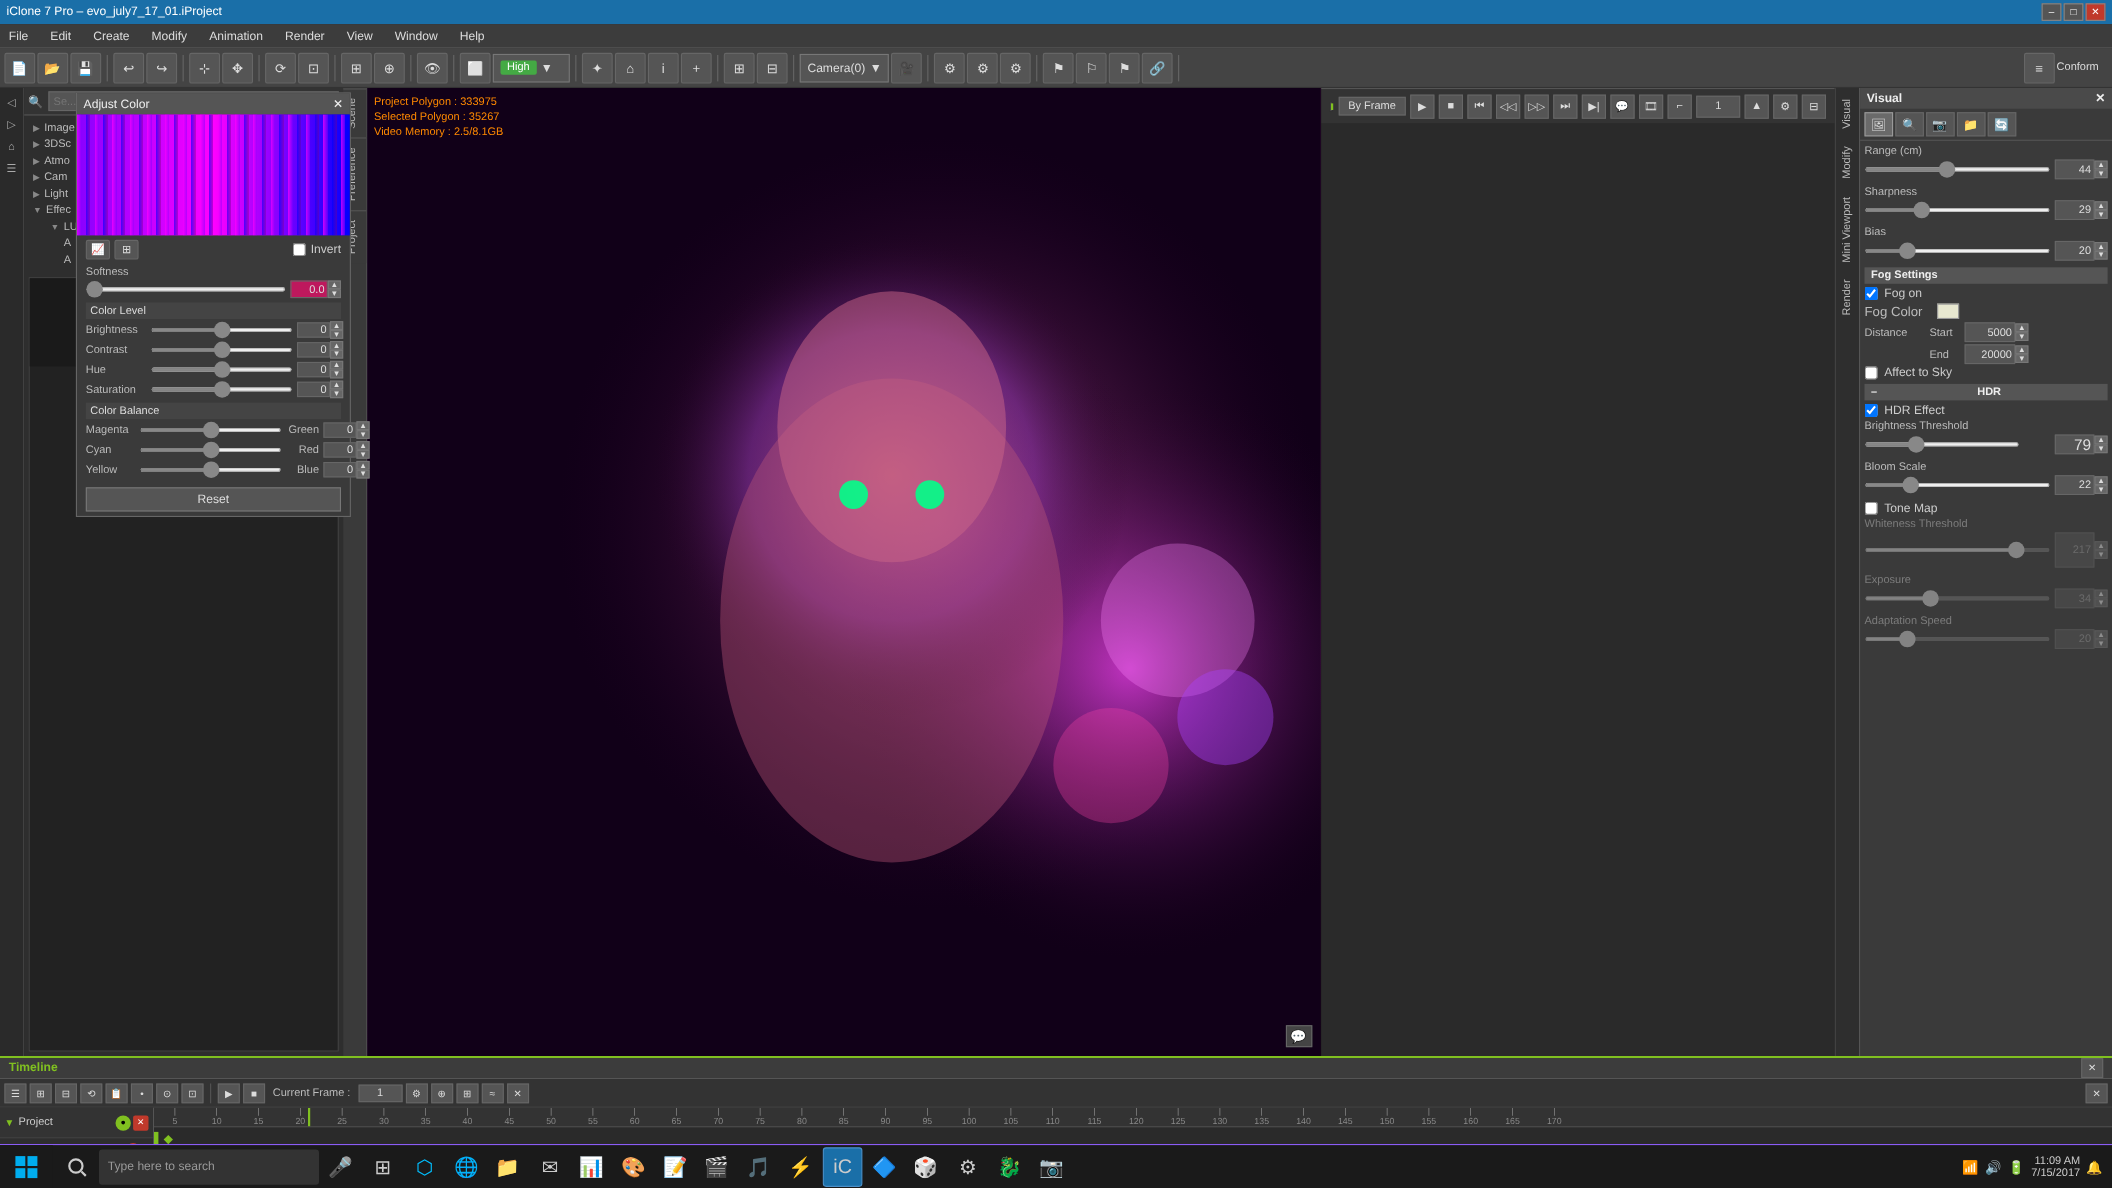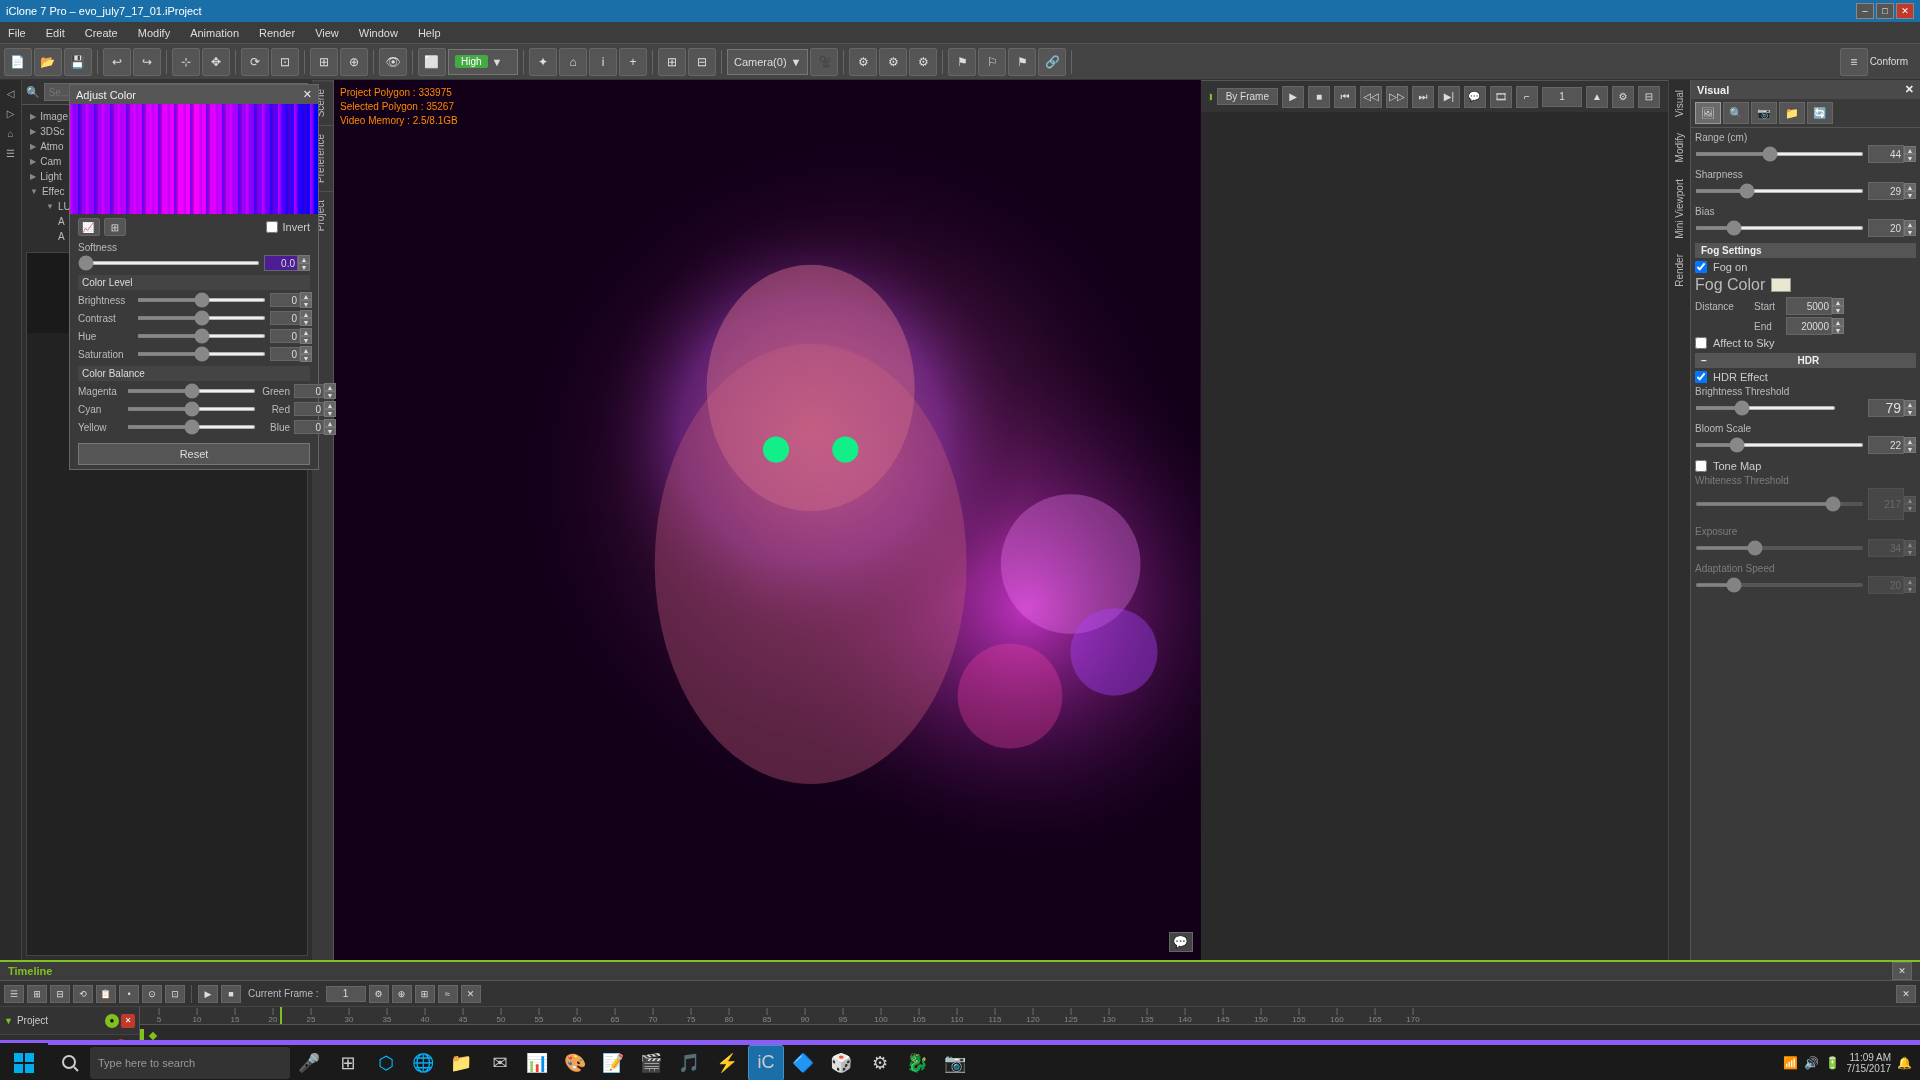--- a/index.html
+++ b/index.html
@@ -121,21 +121,21 @@
     #left-tree { padding: 4px; }
     .tree-item { padding: 2px 4px; font-size: 10px; color: #bbb; cursor: pointer; display: flex; align-items: center; gap: 4px; }
     .tree-arrow { font-size: 8px; color: #888; }
     .tree-label { font-size: 10px; }
 
     
     #search-bar { padding: 3px 4px; display: flex; align-items: center; gap: 4px; background: #333; border-bottom: 1px solid #555; }
     .search-input { flex: 1; height: 18px; background: #555; border: 1px solid #666; color: #ddd; font-size: 10px; padding: 0 4px; }
 
     
-    #taskbar { width: 100%; height: 40px; background: #1a1a1a; border-top: 5px solid #8b5cf6; display: flex; align-items: center; position: fixed; bottom: 0; }
+    #taskbar { width: 100%; height: 40px; background: #1a1a1a; border-top: 1px solid #8b5cf6; display: flex; align-items: center; position: fixed; bottom: 0; }
     #start-btn { width: 48px; height: 40px; display: flex; align-items: center; justify-content: center; background: #1a1a1a; cursor: pointer; }
     .taskbar-icons { display: flex; align-items: center; gap: 2px; padding: 0 4px; }
     .taskbar-icon { width: 36px; height: 36px; display: flex; align-items: center; justify-content: center; font-size: 18px; cursor: pointer; border-radius: 3px; }
     #taskbar-right { margin-left: auto; display: flex; align-items: center; padding-right: 8px; gap: 6px; font-size: 10px; color: #ccc; }
     .sys-icon { font-size: 12px; cursor: pointer; }
     #timeline-indicator { width: 2px; height: 100%; background: #80c020; position: absolute; left: 140px; top: 0; }
 
     
     ::-webkit-scrollbar { width: 6px; height: 6px; }
     ::-webkit-scrollbar-track { background: #2a2a2a; }
@@ -247,21 +247,21 @@
           <span>Invert</span>
         </div>
       </div>
 
       
       <div class="subsection">
         <div class="section-label">Softness</div>
         <div class="slider-row">
           <input type="range" min="0" max="100" value="0" class="color-param-slider" style="">
           <div class="spinner">
-            <input type="text" value="0.0" style="width: 34px; height: 16px; background: #4c1d95; border: 1px solid rgb(102, 102, 102); color: rgb(221, 221, 221); font-size: 10px; ">
+            <input type="text" value="0.0" style="width: 34px; height: 16px; background: #be185d; border: 1px solid rgb(102, 102, 102); color: rgb(221, 221, 221); font-size: 10px; ">
             <div class="spinner-btns">
               <div class="spinner-btn">▲</div>
               <div class="spinner-btn">▼</div>
             </div>
           </div>
         </div>
       </div>
 
       
       <div class="subsection">
@@ -580,21 +580,21 @@
       </div>
 
       <div class="section-title-bar">Fog Settings</div>
 
       <div class="fog-row">
         <input type="checkbox" checked="" class="fog-checkbox" style="">
         <span>Fog on</span>
       </div>
 
       <div class="fog-row">
-        <span style="min-width:60px;font-size:16px;color:#bbb;">Fog Color</span>
+        <span style="min-width:60px;font-size:12px;color:#bbb;">Fog Color</span>
         <div class="fog-color-swatch"></div>
       </div>
 
       <div class="fog-distance-row">
         <span style="font-size:10px;color:#bbb;min-width:55px;">Distance</span>
         <span style="font-size:10px;color:#bbb;min-width:28px;">Start</span>
         <div class="spinner">
           <input type="text" value="5000" style="width: 46px; height: 18px; background: rgb(85, 85, 85); border: 1px solid rgb(102, 102, 102); color: rgb(221, 221, 221); font-size: 10px; text-align: right;">
           <div class="spinner-btns">
             <div class="spinner-btn">▲</div>

